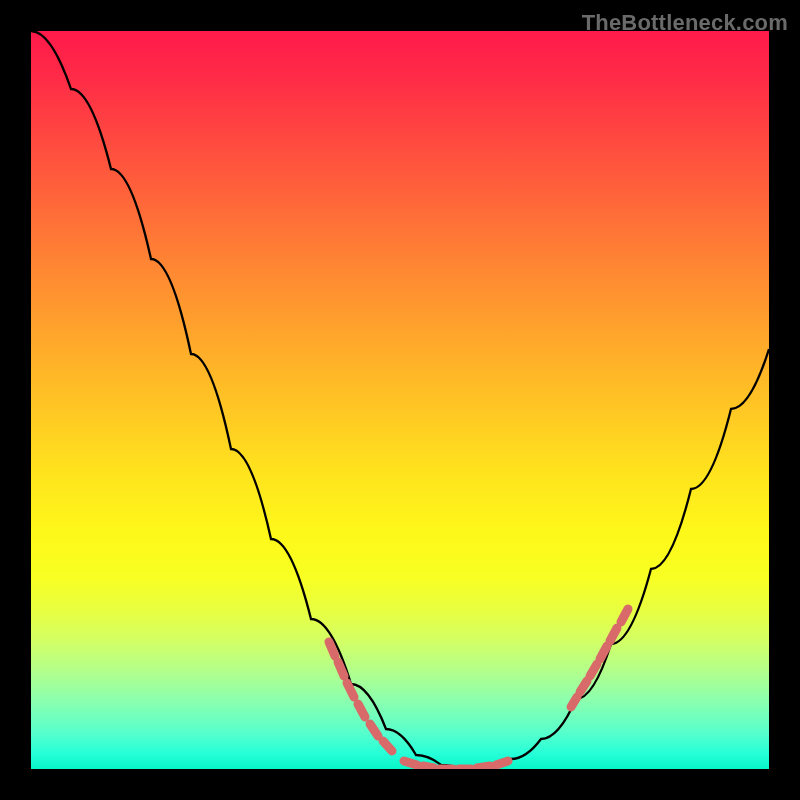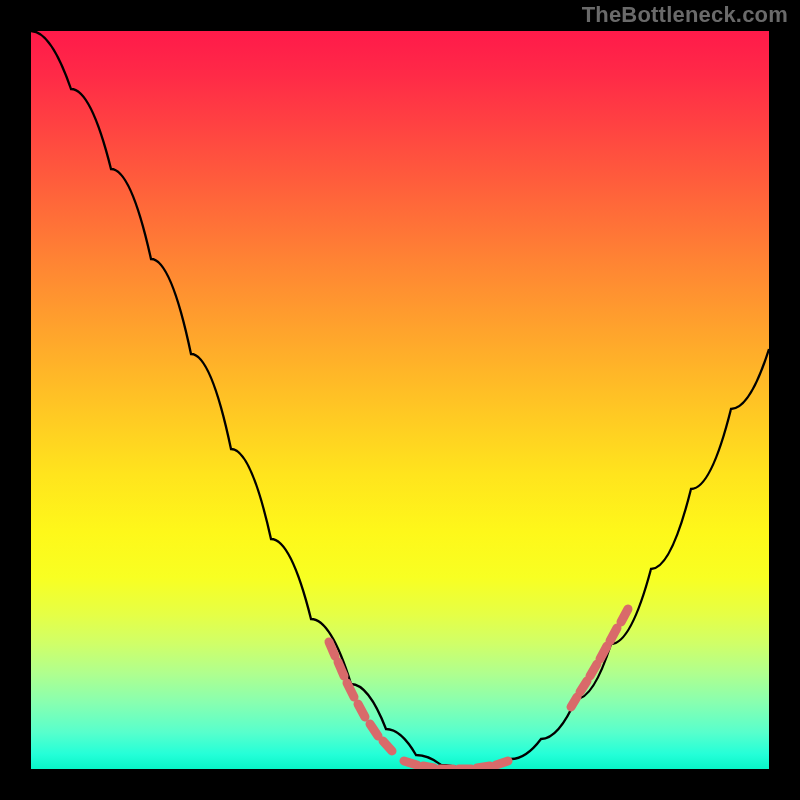--- a/index.html
+++ b/index.html
@@ -31,21 +31,21 @@
       #d0ff68 83%,
       #b0ff8e 87%,
       #88ffb0 91%,
       #58ffcc 95%,
       #24ffd8 98%,
       #08f5c8 100%
     );
   }
   .watermark {
     position: absolute;
-    top: 2px;
+    top: 10px;
     right: 12px;
     font-family: Arial, Helvetica, sans-serif;
     font-size: 22px;
     font-weight: 600;
     color: #6a6a6a;
     letter-spacing: 0.2px;
   }
   svg {
     position: absolute;
     left: 0;

